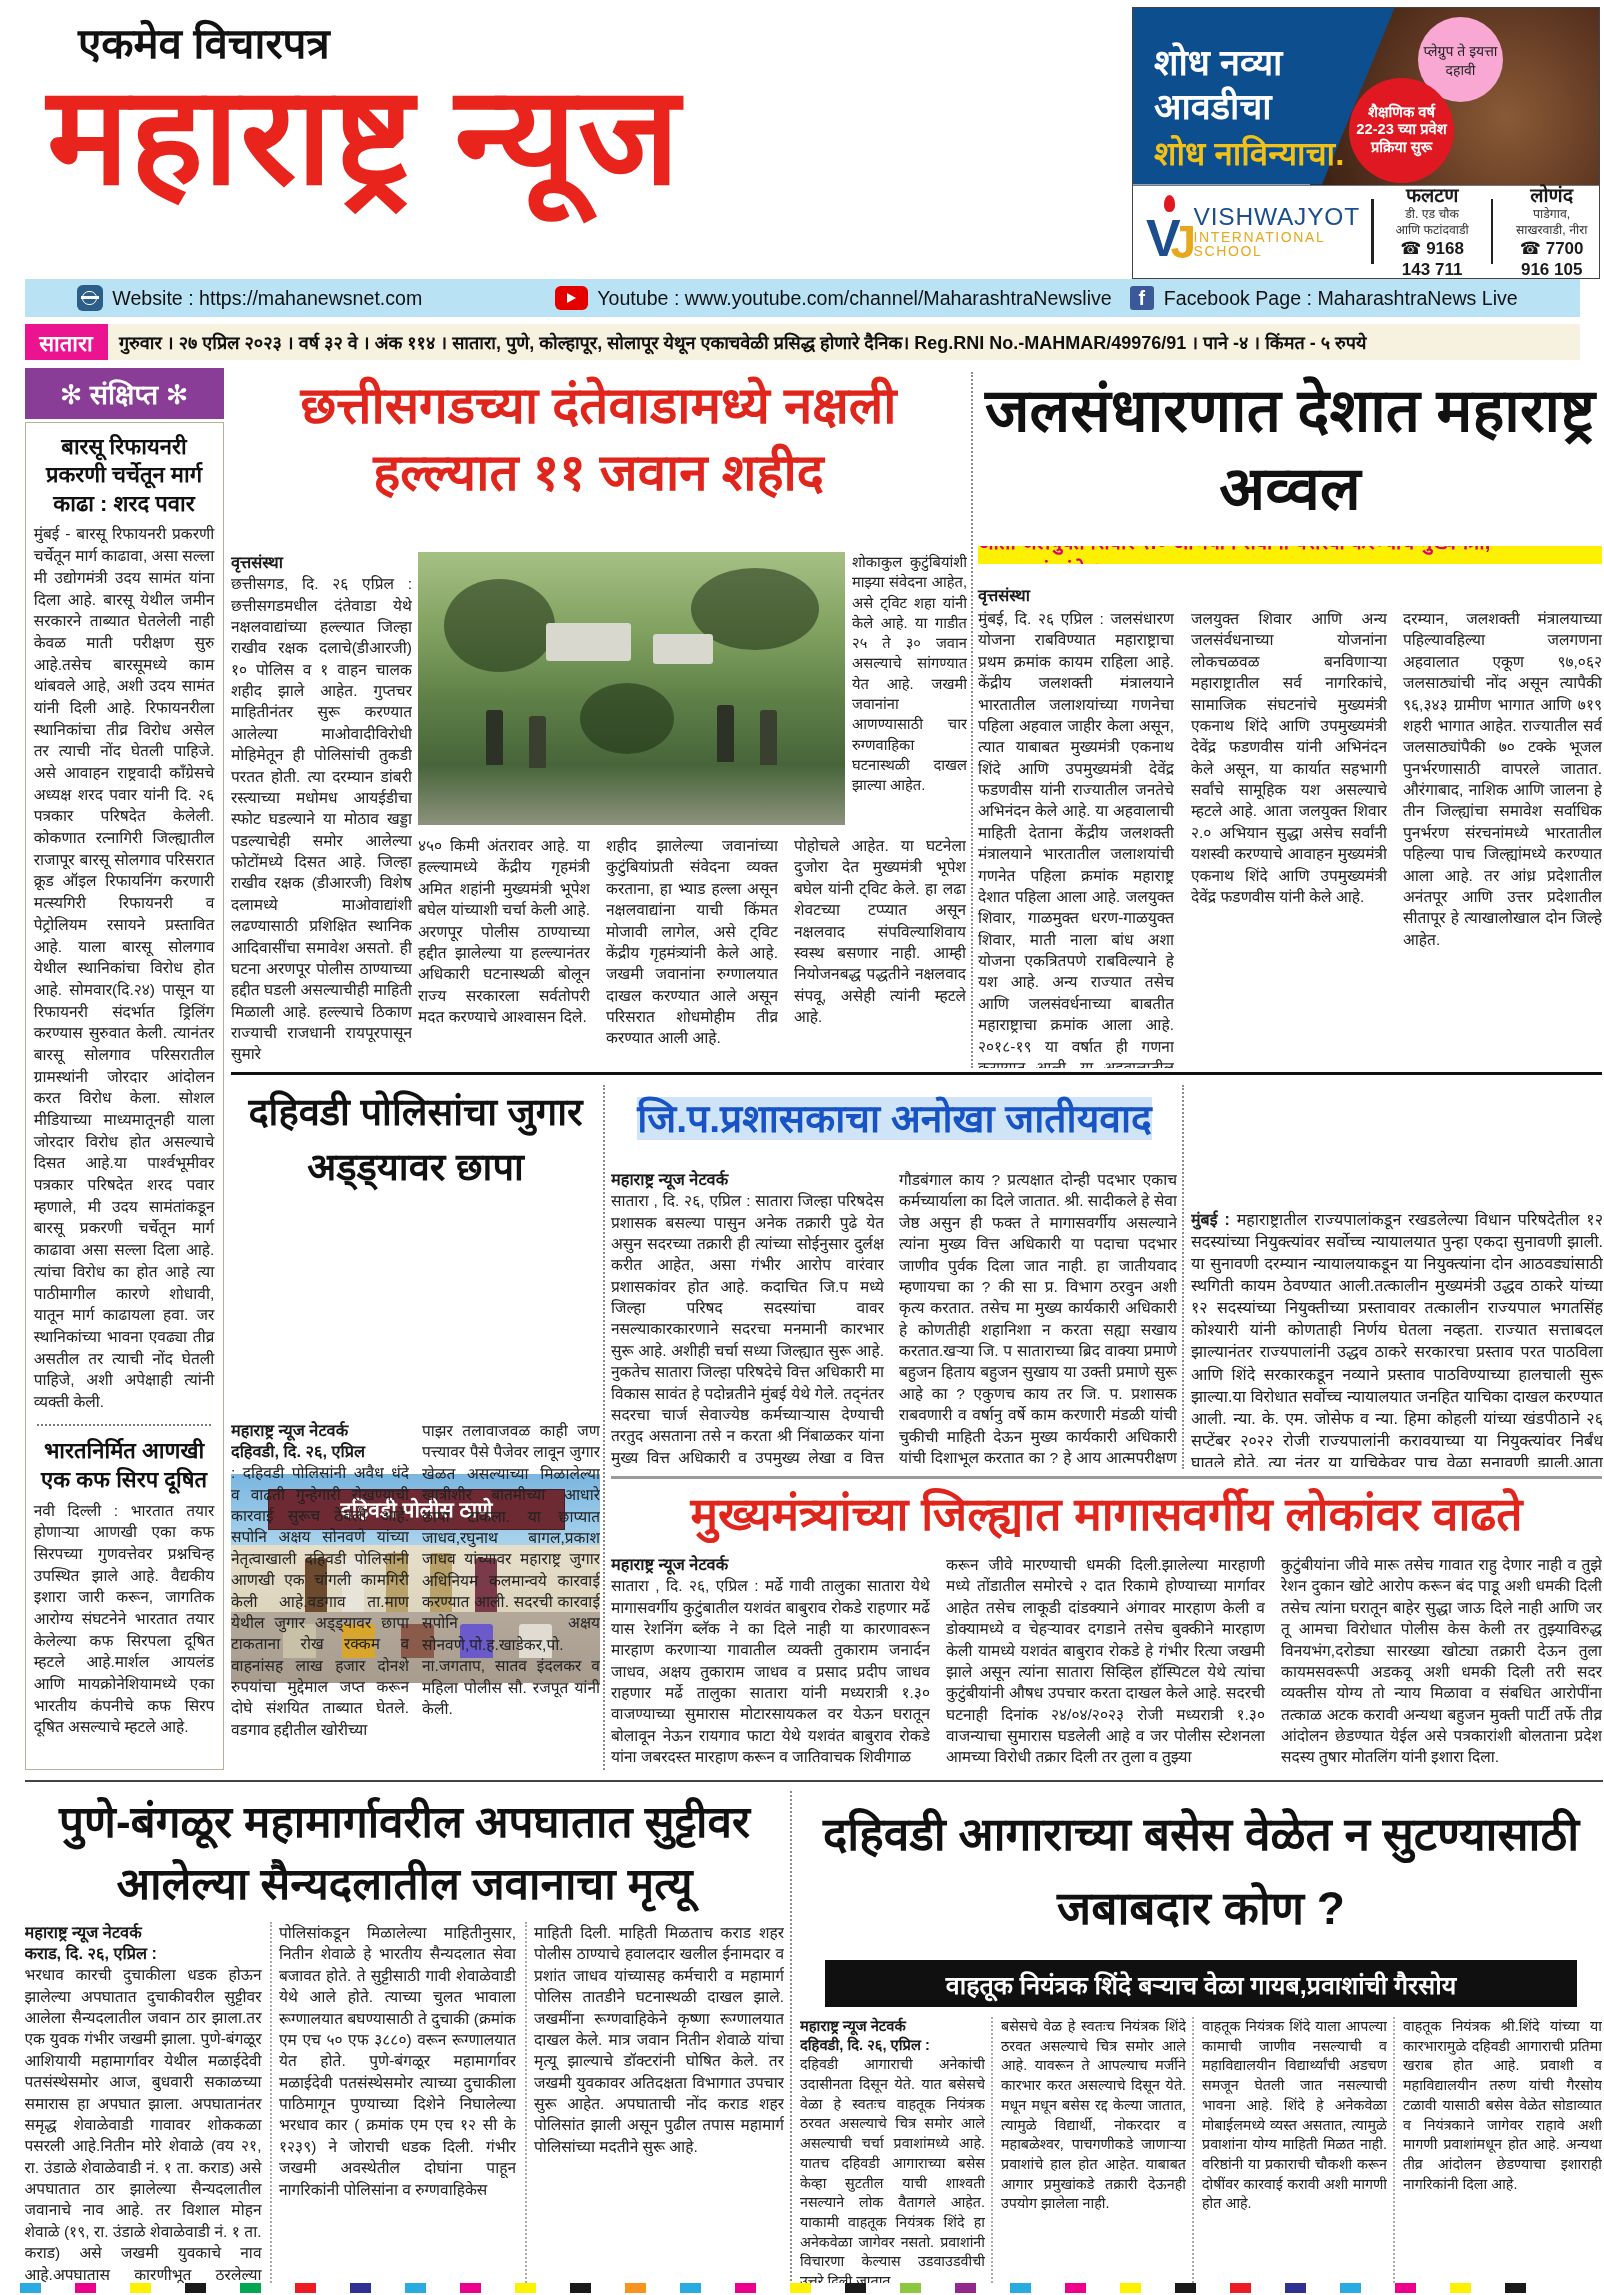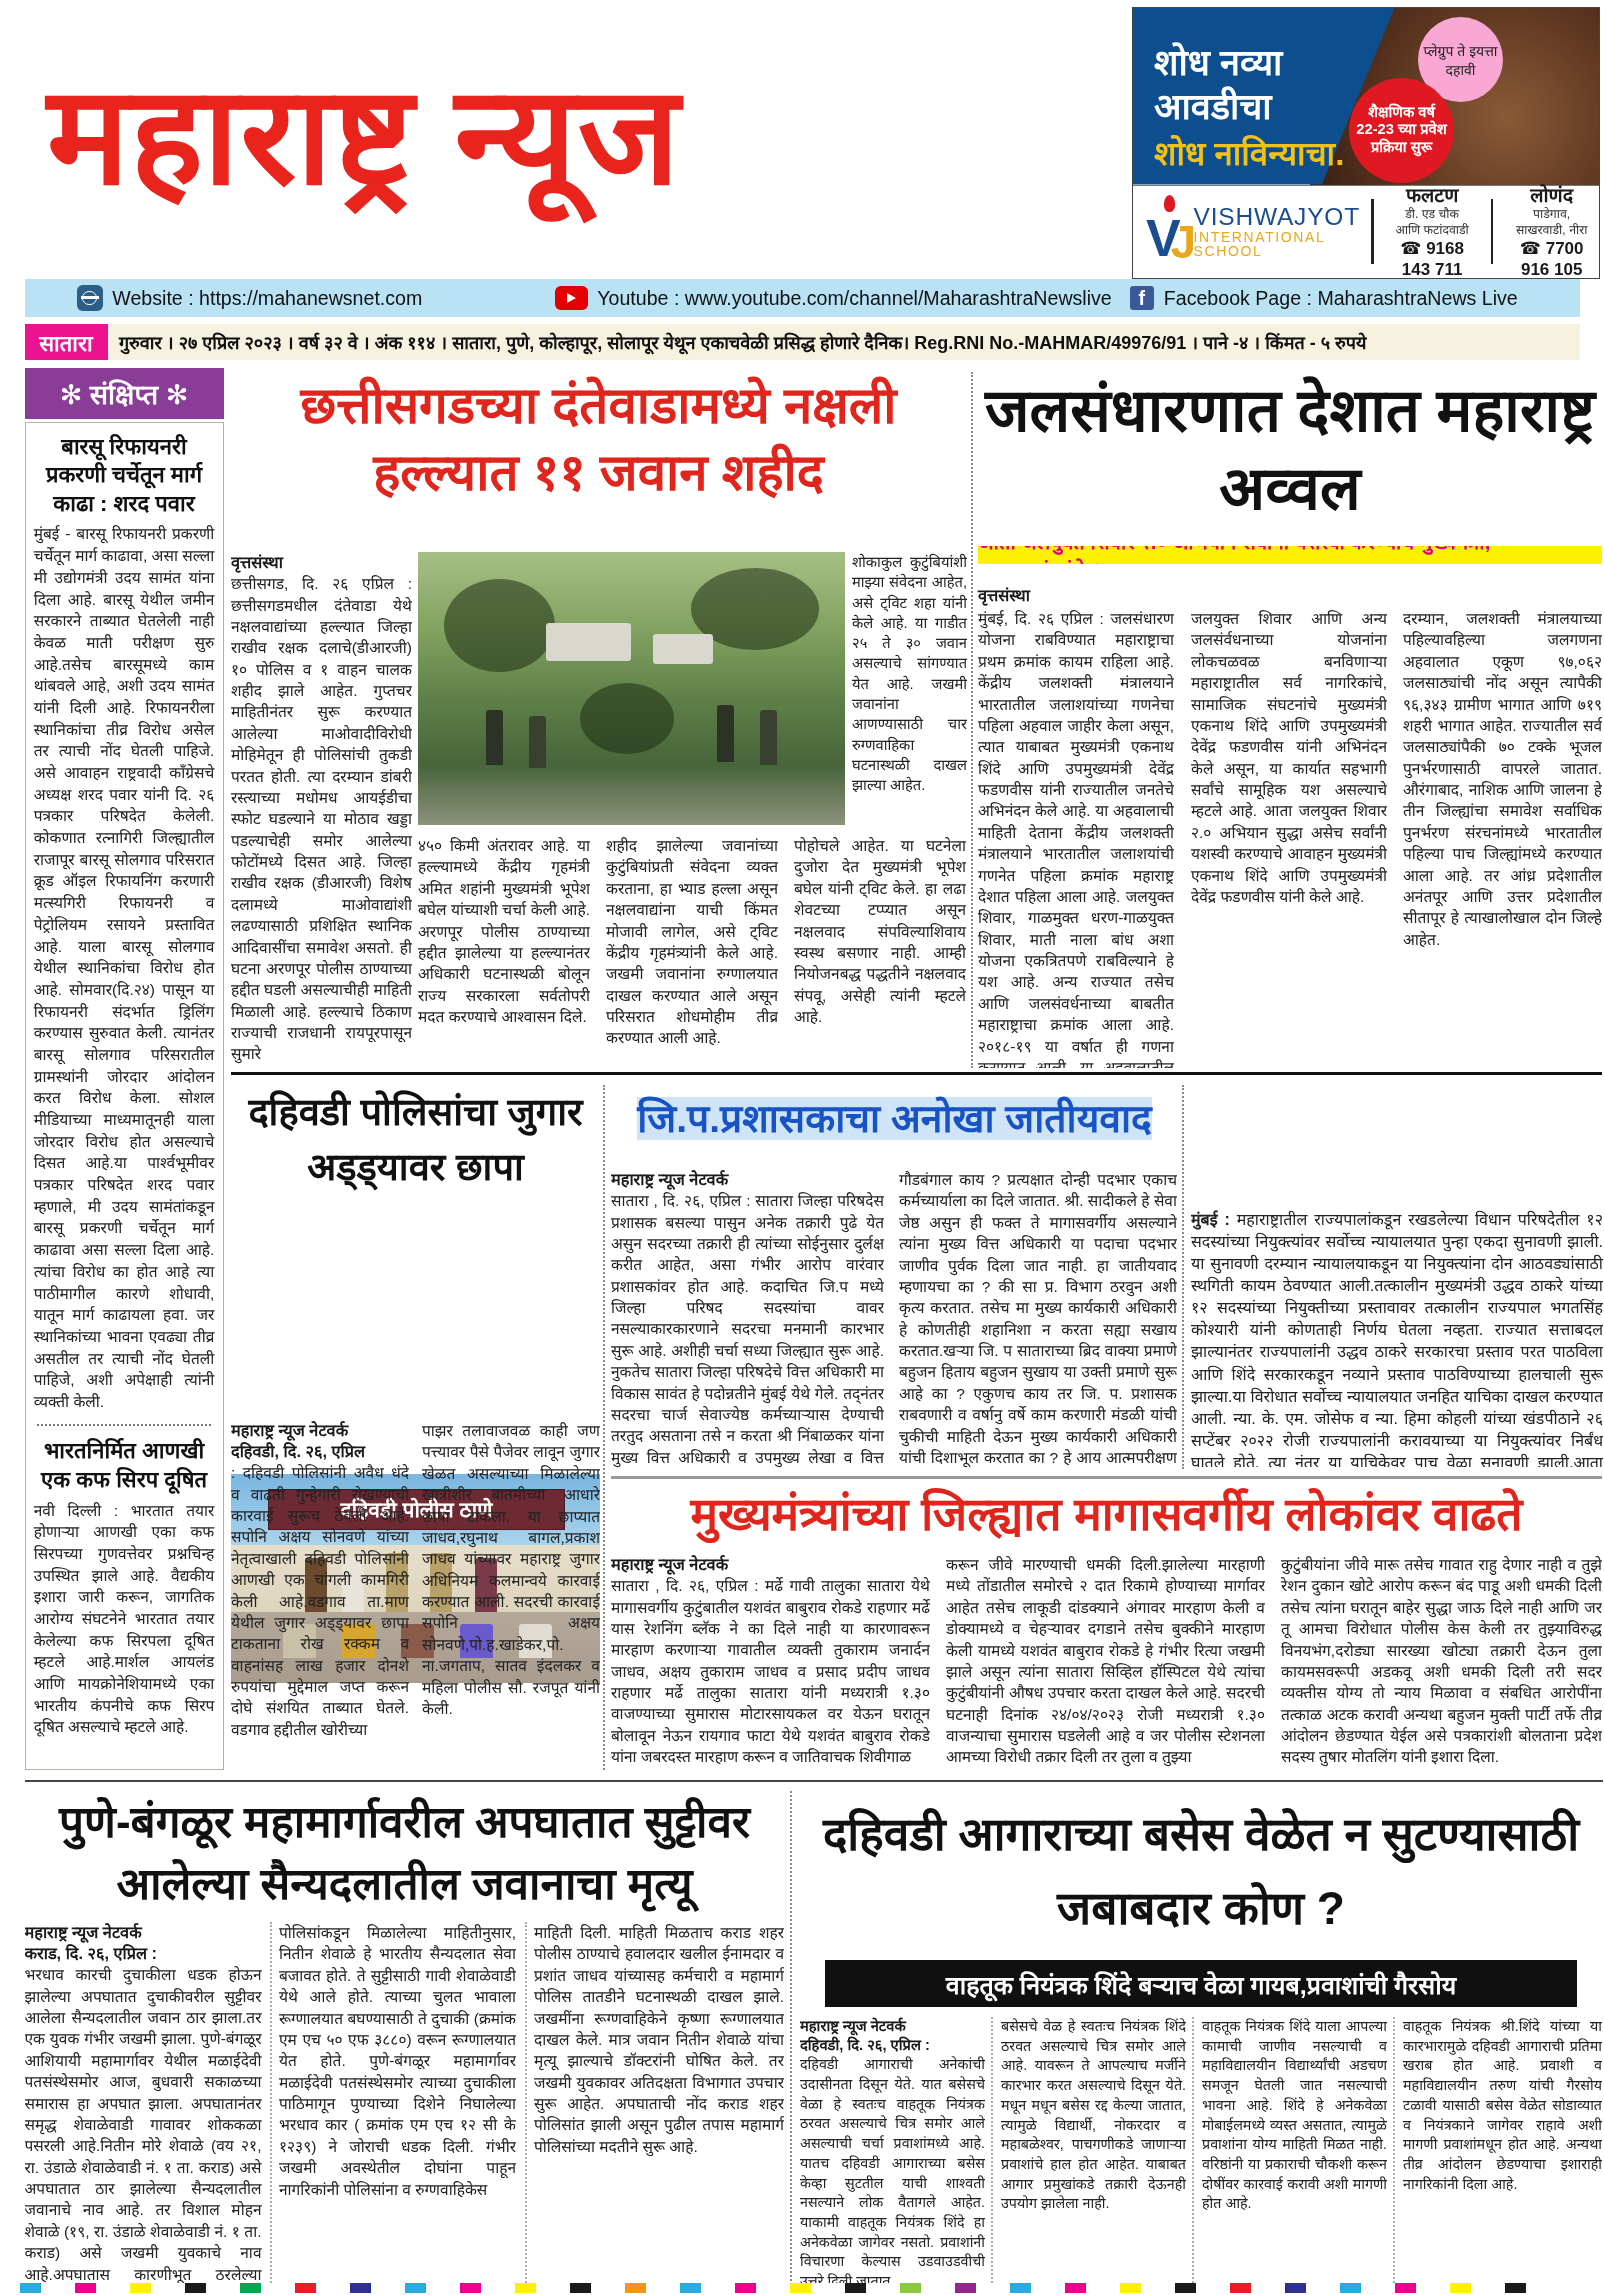--- a/index.html
+++ b/index.html
@@ -77,20 +77,21 @@
   .subhead-black{background:#101010;color:#fff;font-weight:bold;font-size:25px;display:flex;align-items:center;justify-content:center;}
   
   #footer-marks{display:flex;align-items:center;gap:34px;padding-left:19.6px;}
   #footer-marks .mark{width:21px;height:10.6px;display:inline-block;}
 </style>
 </head>
 <body>
 
 <div id="page">
 
+  <div class="abs" id="mast-tagline" style="left:78px;top:13px;width:572px;">एकमेव विचारपत्र</div>
   <div class="abs" id="mast-title" style="left:47px;top:64px;width:940px;">महाराष्ट्र न्यूज</div>
 
   <div class="abs clip" id="ad" style="left:1132px;top:6.5px;width:466px;height:270px;">
     <div id="ad-photo"></div>
     <div id="ad-blue"></div>
     <div class="abs ad-line" style="left:21px;top:34px;font-size:36px;color:#ffffff;z-index:3;">शोध नव्या</div>
     <div class="abs ad-line" style="left:21px;top:78px;font-size:36px;color:#ffffff;z-index:3;">आवडीचा</div>
     <div class="abs ad-line" style="left:21px;top:127px;font-size:33px;color:#f2c118;z-index:3;">शोध नाविन्याचा.</div>
     <div id="ad-circle-yellow" style="z-index:4;">प्लेग्रुप ते इयत्ता दहावी</div>
     <div id="ad-circle-red" style="z-index:5;">शैक्षणिक वर्ष 22-23 च्या प्रवेश प्रक्रिया सुरू</div>

